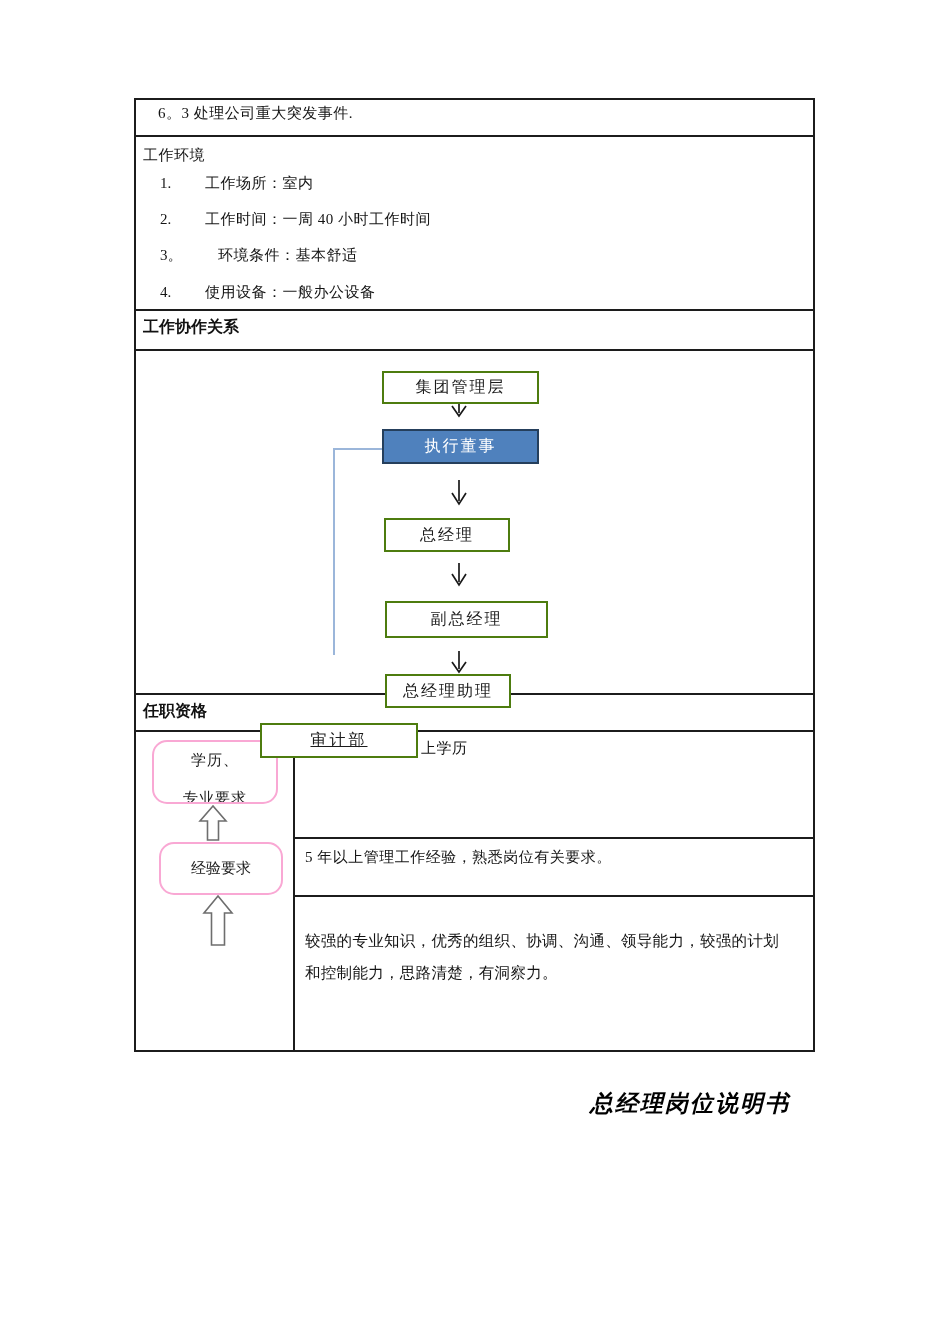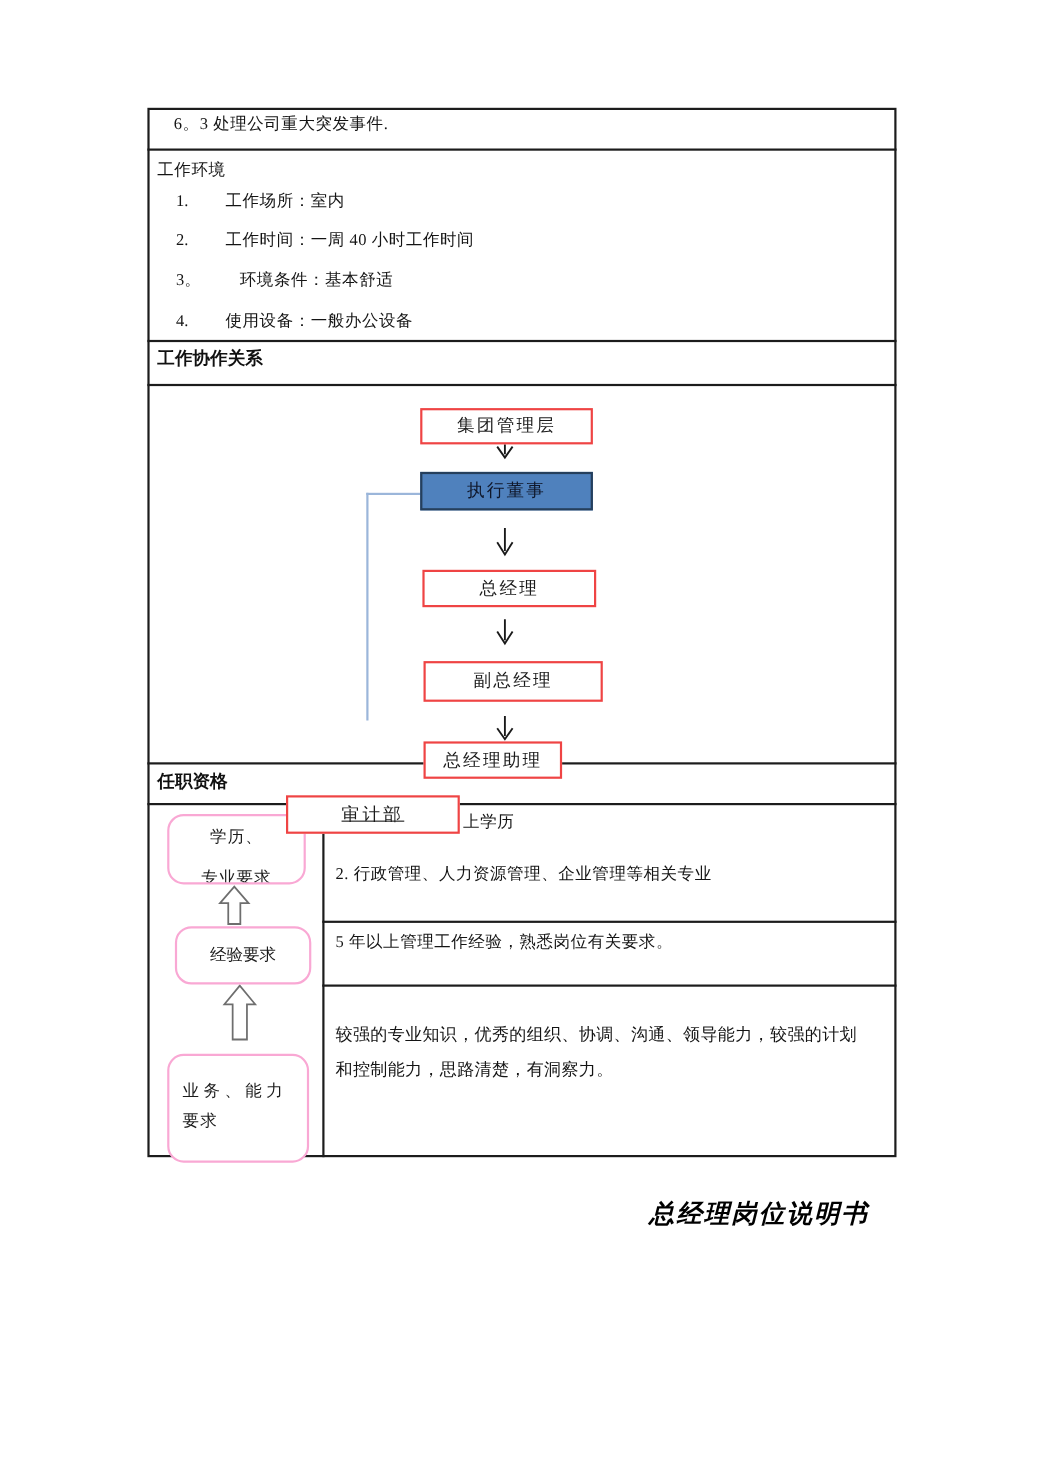--- a/index.html
+++ b/index.html
@@ -11,24 +11,24 @@
   .tline{position:absolute;background:#1c1c1c;z-index:1;}
   .outer{position:absolute;left:134px;top:98px;width:681px;height:954px;
          border:2px solid #1c1c1c;box-sizing:border-box;z-index:1;background:transparent;}
   
   .celltext{position:absolute;z-index:2;font-size:15px;line-height:18px;white-space:nowrap;letter-spacing:0.5px;text-align:right;}
   .boldhead{position:absolute;z-index:2;font-family:"Liberation Sans","DejaVu Sans",sans-serif;
             font-weight:bold;font-size:16px;line-height:19px;white-space:nowrap;color:#111;}
   .listnum{position:absolute;z-index:2;font-size:15px;line-height:18px;}
   .para{position:absolute;z-index:2;font-size:15.5px;line-height:32px;letter-spacing:0.3px;white-space:nowrap;}
   
-  .node{position:absolute;z-index:5;background:#ffffff;border:2px solid #ef4444;
+  .node{position:absolute;z-index:5;background:#ffffff;border:2px solid #4d7c0f;
         box-sizing:border-box;display:flex;align-items:center;justify-content:center;
         font-size:16px;letter-spacing:2px;color:#1b1b1b;}
-  .node.exec{background:#4f81bd;border-color:#253f5c;color:#0f172a;}
+  .node.exec{background:#4f81bd;border-color:#253f5c;color:#ffffff;}
   .node.assist{z-index:6;}
   .node.audit{z-index:8;letter-spacing:3px;text-decoration:underline;}
   .conn{position:absolute;z-index:3;background:#9bb6da;}
   .rnode{position:absolute;z-index:5;background:#ffffff;border:2px solid #f9a8d4;
          box-sizing:border-box;border-radius:15px;font-size:15px;color:#1b1b1b;}
   .rnode .c{text-align:center;letter-spacing:1px;}
   .biz{z-index:6;padding:18px 10px 0 12px;box-sizing:border-box;}
   .biz .l1{letter-spacing:4px;line-height:28px;}
   .biz .l2{letter-spacing:1px;line-height:28px;}
   svg.overlay{position:absolute;left:0;top:0;z-index:4;pointer-events:none;}
@@ -79,39 +79,34 @@
     </g>
 
     <g fill="#ffffff" stroke="#6e6e6e" stroke-width="1.6">
       <polygon points="213,806 200,821 207.5,821 207.5,840 218.5,840 218.5,821 226,821"></polygon>
       <polygon points="218,896 204,913 211.5,913 211.5,945 224.5,945 224.5,913 232,913"></polygon>
     </g>
   </svg>
 
   <div class="node" style="left:382px;top:371px;width:157px;height:33px;">集团管理层</div>
   <div class="node exec" style="left:382px;top:429px;width:157px;height:35px;">执行董事</div>
-  <div class="node" style="left:384px;top:518px;width:158px;height:34px;text-align:right;">总经理</div>
+  <div class="node" style="left:384px;top:518px;width:126px;height:34px;text-align:right;">总经理</div>
   <div class="node" style="left:385px;top:601px;width:163px;height:37px;">副总经理</div>
   <div class="node assist" style="left:385px;top:674px;width:126px;height:34px;">总经理助理</div>
   <div class="node audit" style="left:260px;top:723px;width:158px;height:35px;">审计部</div>
 
   <div class="boldhead" style="left:143px;top:701px;">任职资格</div>
 
   <div class="rnode" style="left:152px;top:740px;width:126px;height:64px;overflow:hidden;">
     <div class="c" style="margin-top:9px;">学历、</div>
     <div class="c" style="margin-top:19px;">专业要求</div>
   </div>
   <div class="rnode" style="left:159px;top:842px;width:124px;height:53px;display:flex;align-items:center;justify-content:center;">经验要求</div>
-  <div class="rnode biz" style="left:152px;top:958px;width:129px;height:99px;">
-    <div class="l1">业务、能力</div>
-    <div class="l2">要求</div>
-  </div>
 
   <div class="celltext" style="left:421px;top:739px;">上学历</div>
-  <div class="celltext" style="left:305px;top:786px;">2. 行政管理、人力资源管理、企业管理等相关专业</div>
   <div class="celltext" style="left:305px;top:848px;">5 年以上管理工作经验，熟悉岗位有关要求。</div>
   <div class="para" style="left:305px;top:925px;">
     <div>较强的专业知识，优秀的组织、协调、沟通、领导能力，较强的计划</div>
     <div>和控制能力，思路清楚，有洞察力。</div>
   </div>
 
   <div class="doc-title">总经理岗位说明书</div>
 
 </div>
 

